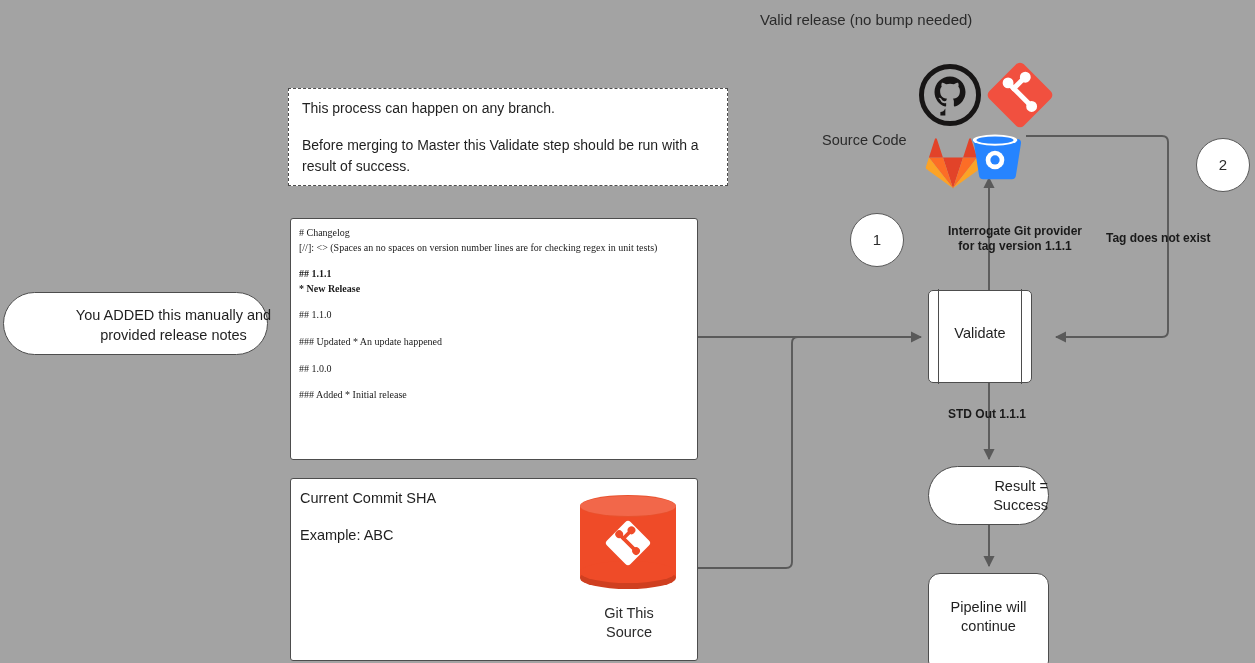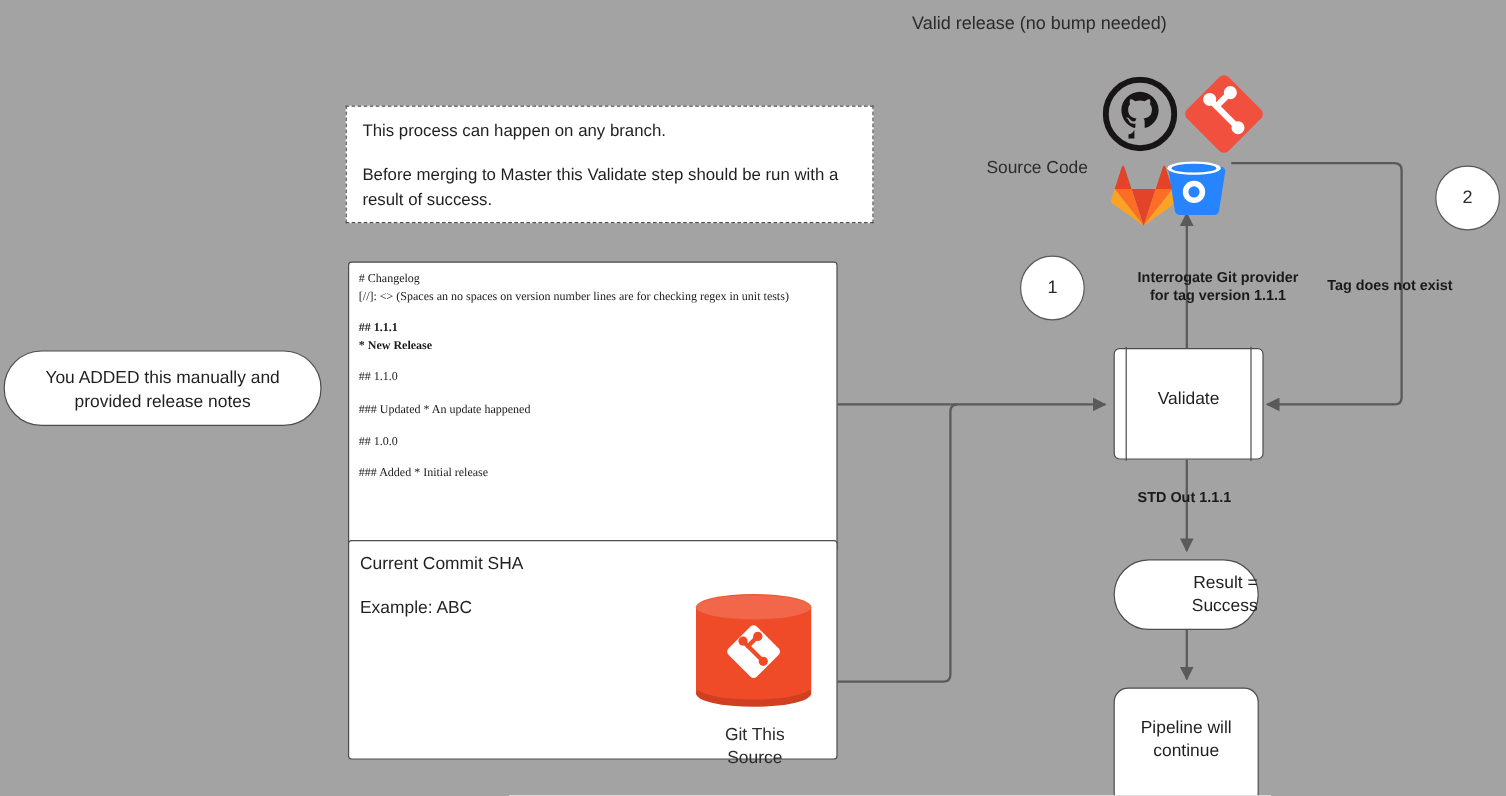--- a/index.html
+++ b/index.html
@@ -84,21 +84,21 @@
     font-size: 10px;
     line-height: 14.6px;
     color: #1a1a1a;
   }
   .changelog-txt .blk { margin-bottom: 12px; }
   .changelog-txt .blk:last-child { margin-bottom: 0; }
   .changelog-txt .bold { font-weight: bold; }
 
   
   .sha-box {
-    left: 290px; top: 450px;
+    left: 290px; top: 478px;
     width: 408px; height: 183px;
     border-radius: 3px;
     text-align: center;
   }
   .sha-line {
     position: absolute;
     left: 9px;
     font-size: 14.5px;
     color: #1f1f1f;
     white-space: nowrap;
@@ -163,26 +163,27 @@
     box-sizing: border-box;
   }
   .callout .txt {
     position: absolute;
     left: 0; top: 12px;
     width: 100%;
     text-align: center;
     font-size: 14.5px;
     line-height: 20px;
     color: #1f1f1f;
+    padding-left: 38px;
   }
 
   
   .validate {
     left: 928px; top: 290px;
-    width: 125px; height: 93px;
+    width: 104px; height: 93px;
     border: 1.6px solid #4d4d4d;
     border-radius: 5px;
     background: #fff;
     box-sizing: border-box;
     text-decoration: underline;
   }
   .validate .bar-l, .validate .bar-r {
     position: absolute;
     top: -1.6px; bottom: -1.6px;
     width: 0;

